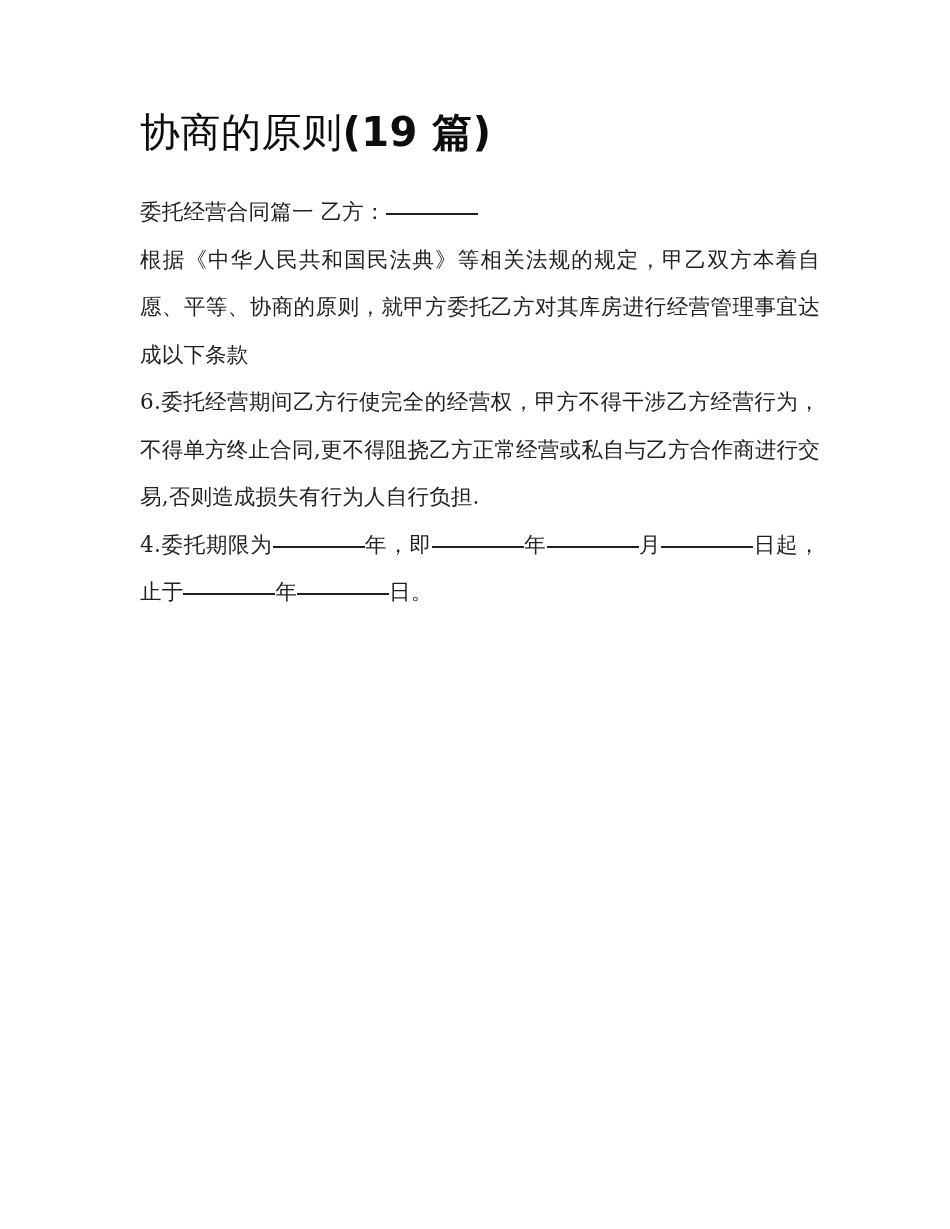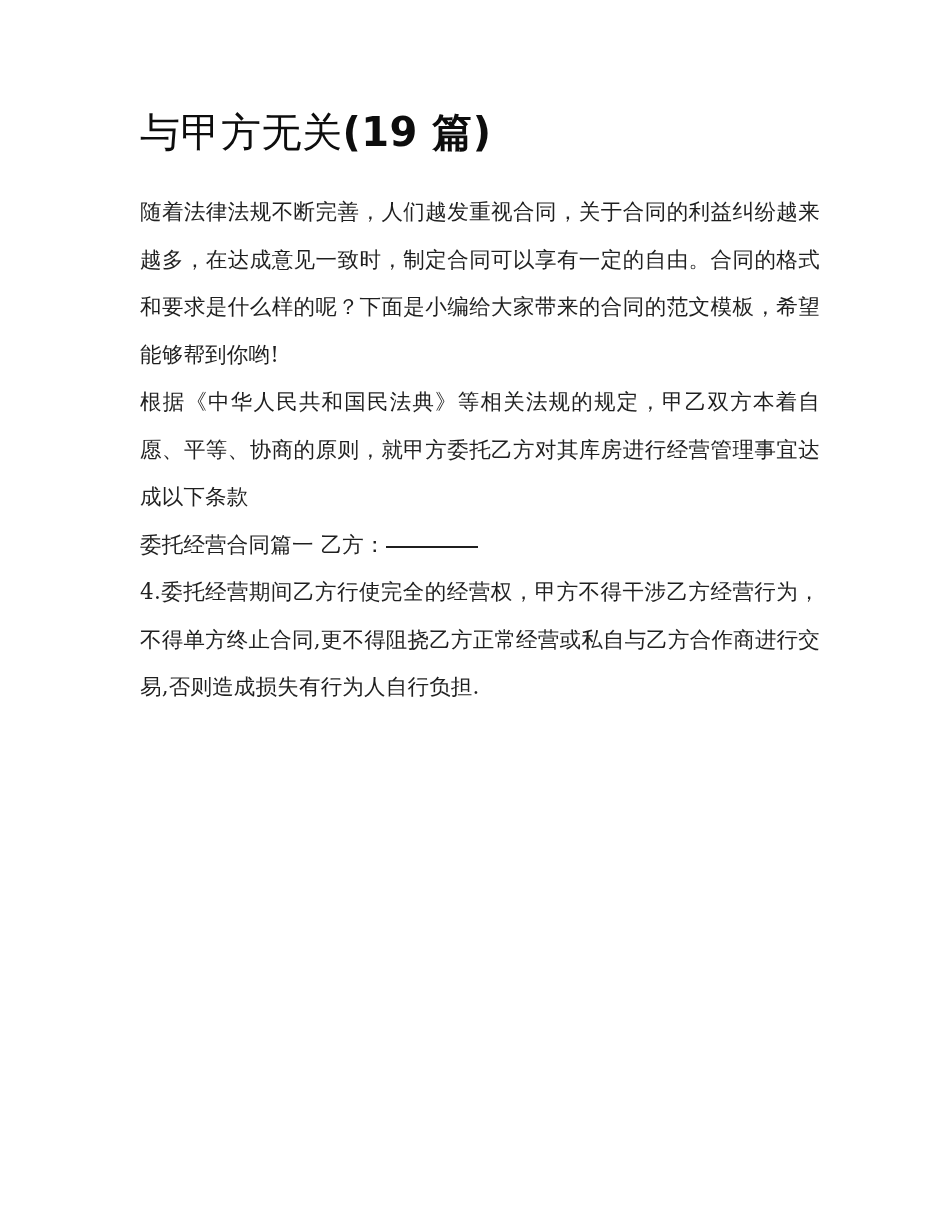--- a/index.html
+++ b/index.html
@@ -61,28 +61,28 @@
   }
   .blank-6 { width: 92px; }
   .blank-5 { width: 78px; }
 </style>
 </head>
 <body style="background: rgb(255, 255, 255);">
 
 <div class="page">
   <div class="doc-body">
 
-    <h1 class="doc-title"><span>与甲方无关</span><span class="title-num">(19 篇)</span></h1>
+    <h1 class="doc-title"><span>协商的原则</span><span class="title-num">(19 篇)</span></h1>
 
-    <p class="para">随着法律法规不断完善，人们越发重视合同，关于合同的利益纠纷越来越多，在达成意见一致时，制定合同可以享有一定的自由。合同的格式和要求是什么样的呢？下面是小编给大家带来的合同的范文模板，希望能够帮到你哟!</p>
+
+    <p class="para"><span>委托经营合同篇一 乙方：</span><span class="blank blank-6"></span></p>
 
     <p class="para">根据《中华人民共和国民法典》等相关法规的规定，甲乙双方本着自愿、平等、协商的原则，就甲方委托乙方对其库房进行经营管理事宜达成以下条款</p>
 
-    <p class="para"><span>委托经营合同篇一 乙方：</span><span class="blank blank-6"></span></p>
 
 
-
-    <p class="para">4.委托经营期间乙方行使完全的经营权，甲方不得干涉乙方经营行为，不得单方终止合同,更不得阻挠乙方正常经营或私自与乙方合作商进行交易,否则造成损失有行为人自行负担.</p>
+    <p class="para">6.委托经营期间乙方行使完全的经营权，甲方不得干涉乙方经营行为，不得单方终止合同,更不得阻挠乙方正常经营或私自与乙方合作商进行交易,否则造成损失有行为人自行负担.</p>
 
 
+    <p class="para"><span>4.委托期限为</span><span class="blank blank-6"></span><span>年，即</span><span class="blank blank-6"></span><span>年</span><span class="blank blank-6"></span><span>月</span><span class="blank blank-6"></span><span>日起，止于</span><span class="blank blank-6"></span><span>年</span><span class="blank blank-6"></span><span>日。</span></p>
 
   </div>
 </div>
 
 </body></html>

